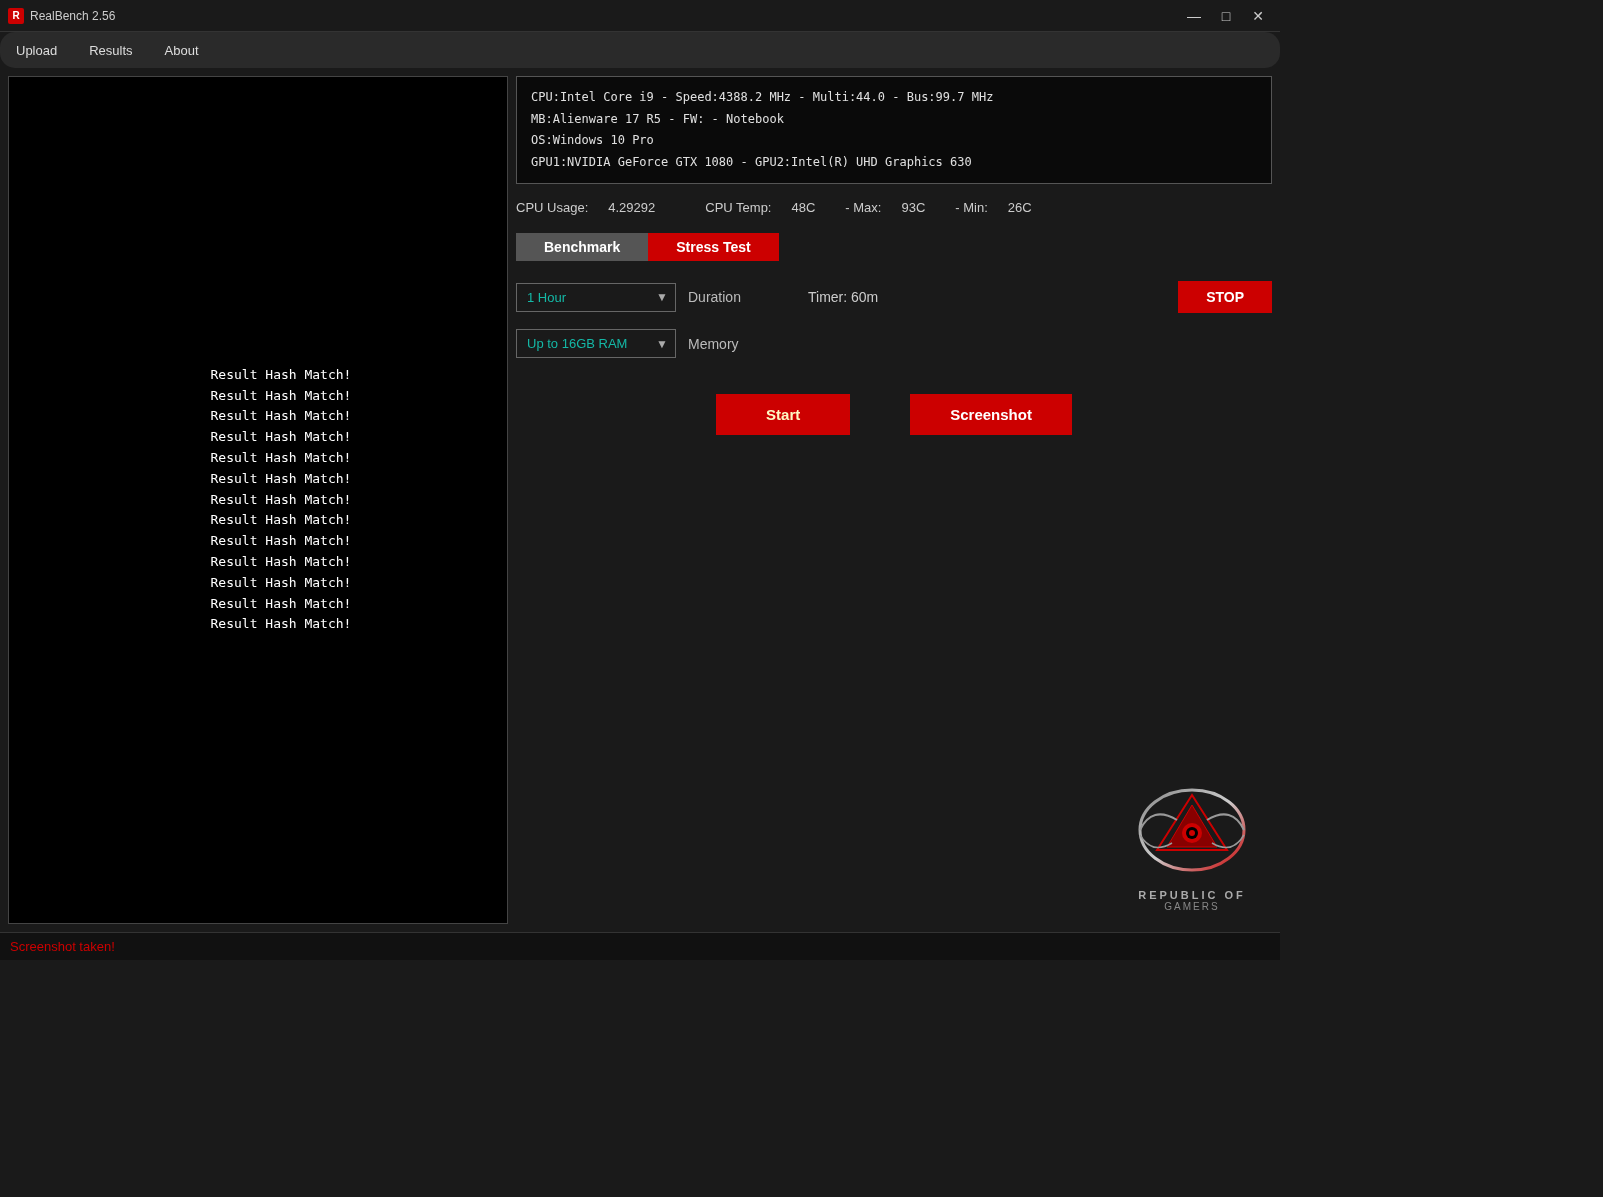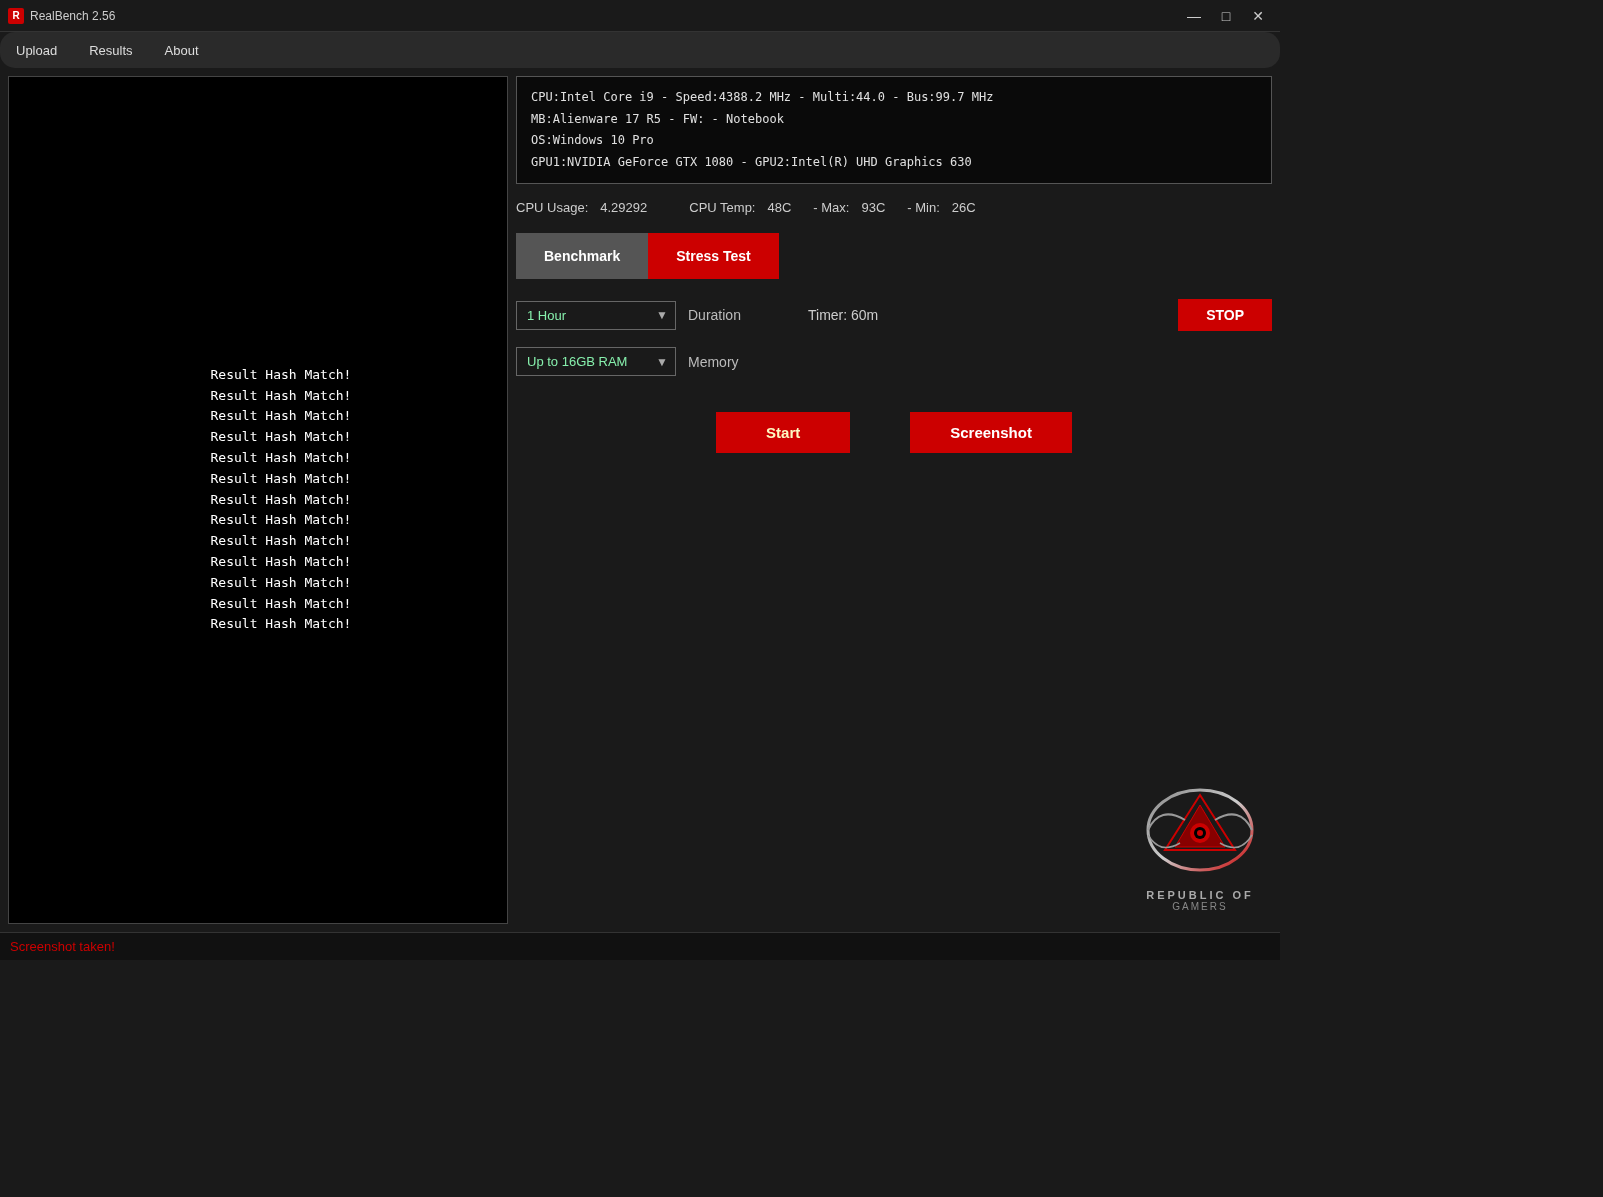--- a/index.html
+++ b/index.html
@@ -118,35 +118,35 @@
       font-size: 12px;
       line-height: 1.8;
       color: #e0e0e0;
       font-family: monospace;
     }
 
     
     .stats-bar {
       display: flex;
       align-items: center;
-      gap: 12px;
+      gap: 20px;
       padding: 6px 0;
       font-size: 13px;
       color: #ccc;
       margin-bottom: 12px;
     }
 
     
     .tab-buttons {
       display: flex;
       gap: 0;
       margin-bottom: 20px;
     }
     .tab-btn {
-      padding: 15px 28px;
+      padding: 6px 28px;
       font-size: 14px;
       font-weight: bold;
       border: none;
       cursor: pointer;
     }
     .tab-btn-benchmark {
       background: #555;
       color: #fff;
     }
     .tab-btn-stress {
@@ -162,21 +162,21 @@
       margin-bottom: 16px;
       flex-wrap: wrap;
     }
     .control-group {
       display: flex;
       align-items: center;
       gap: 12px;
     }
     .dropdown-select {
       background: #1a1a1a;
-      color: #86efac;
+      color: #14b8a6;
       border: 1px solid #666;
       padding: 6px 30px 6px 10px;
       font-size: 13px;
       cursor: pointer;
       appearance: none;
       -webkit-appearance: none;
       width: 160px;
       position: relative;
     }
     .dropdown-wrapper {
@@ -238,21 +238,21 @@
       padding: 12px 40px;
       font-size: 15px;
       font-weight: bold;
       cursor: pointer;
     }
 
     
     .rog-logo {
       position: absolute;
       bottom: 20px;
-      right: 20px;
+      right: 28px;
       display: flex;
       flex-direction: column;
       align-items: center;
     }
     .rog-emblem {
       width: 120px;
       height: 100px;
     }
     .rog-text {
       color: #aaa;

